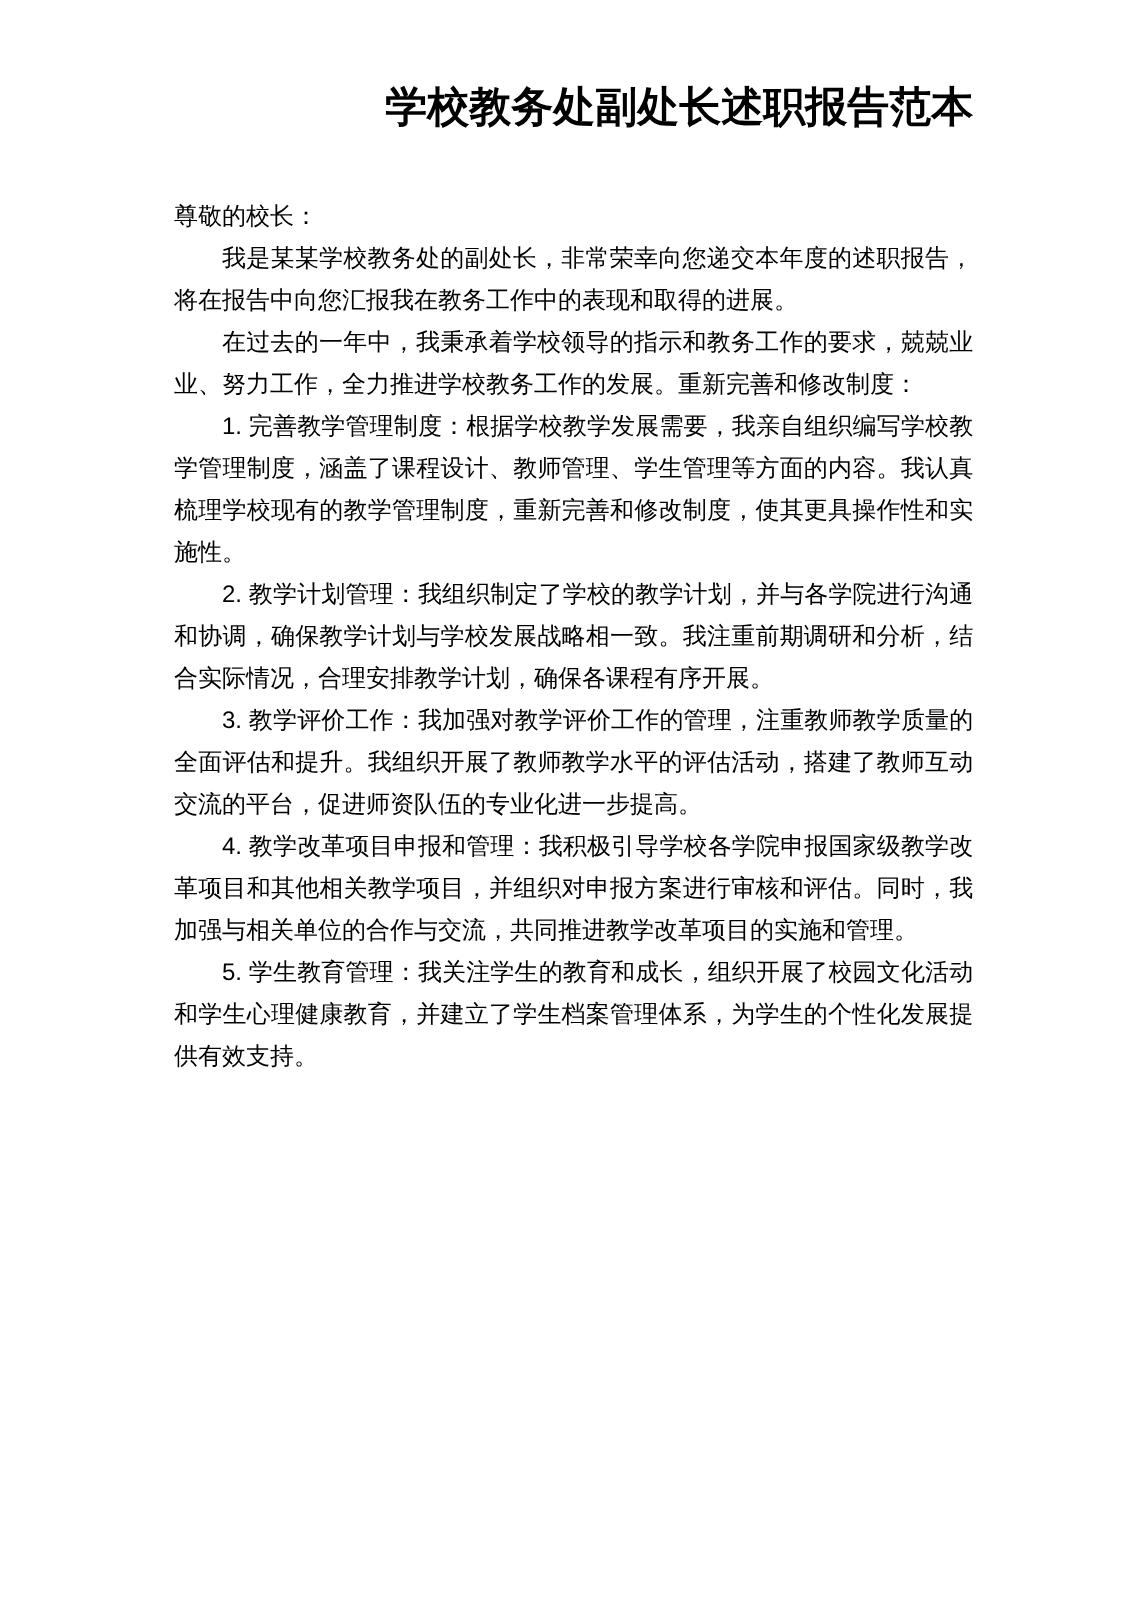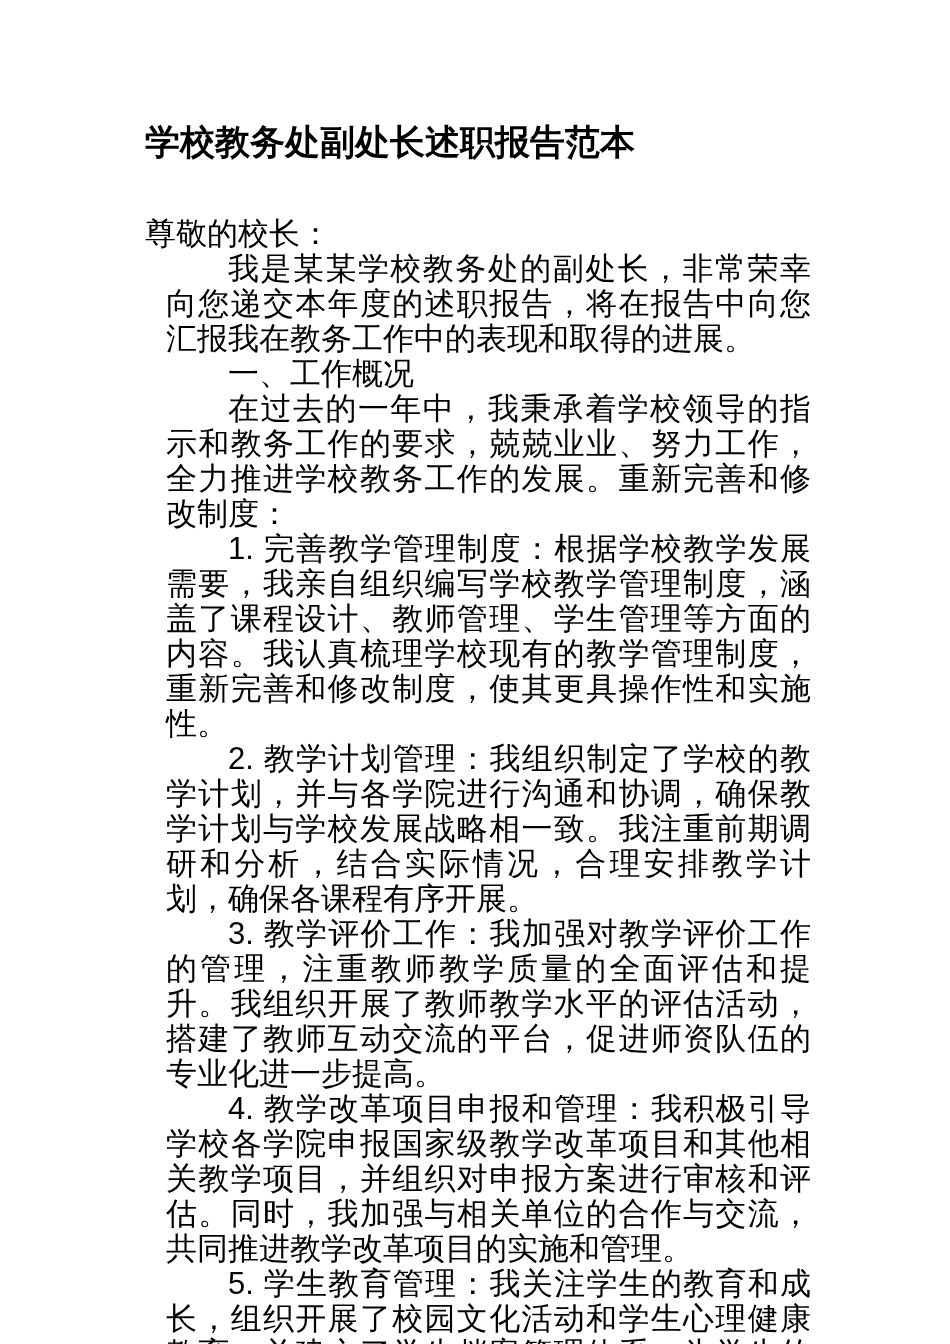--- a/index.html
+++ b/index.html
@@ -17,55 +17,53 @@
     overflow: hidden;
     box-sizing: border-box;
   }
   .doc-content {
     position: absolute;
     left: 145px;
     top: 0;
     width: 666px;
   }
   .doc-title {
-    margin: 120px 0 0 0;
+    margin: 68px 0 0 0;
     font-size: 35px;
     font-weight: 700;
     line-height: 44px;
-    text-align: left;
+    text-align: right;
     white-space: nowrap;
   }
   .doc-body {
     margin-top: 52px;
   }
   .doc-body p {
     margin: 0;
     padding: 0;
-    font-size: 31px;
+    font-size: 20px;
     line-height: 35px;
     text-align: justify;
     text-justify: inter-ideograph;
     word-break: break-all;
     overflow-wrap: break-word;
   }
   .doc-body p.indent {
     text-indent: 2em;
-    margin-left: 21px;
   }
 </style>
 </head>
 <body>
 
 <div class="doc-page">
   <div class="doc-content">
     <h1 class="doc-title">学校教务处副处长述职报告范本</h1>
     <div class="doc-body">
       <p class="salutation">尊敬的校长：</p>
       <p class="indent">我是某某学校教务处的副处长，非常荣幸向您递交本年度的述职报告，将在报告中向您汇报我在教务工作中的表现和取得的进展。</p>
-      <p class="indent">一、工作概况</p>
       <p class="indent">在过去的一年中，我秉承着学校领导的指示和教务工作的要求，兢兢业业、努力工作，全力推进学校教务工作的发展。重新完善和修改制度：</p>
       <p class="indent">1. 完善教学管理制度：根据学校教学发展需要，我亲自组织编写学校教学管理制度，涵盖了课程设计、教师管理、学生管理等方面的内容。我认真梳理学校现有的教学管理制度，重新完善和修改制度，使其更具操作性和实施性。</p>
       <p class="indent">2. 教学计划管理：我组织制定了学校的教学计划，并与各学院进行沟通和协调，确保教学计划与学校发展战略相一致。我注重前期调研和分析，结合实际情况，合理安排教学计划，确保各课程有序开展。</p>
       <p class="indent">3. 教学评价工作：我加强对教学评价工作的管理，注重教师教学质量的全面评估和提升。我组织开展了教师教学水平的评估活动，搭建了教师互动交流的平台，促进师资队伍的专业化进一步提高。</p>
       <p class="indent">4. 教学改革项目申报和管理：我积极引导学校各学院申报国家级教学改革项目和其他相关教学项目，并组织对申报方案进行审核和评估。同时，我加强与相关单位的合作与交流，共同推进教学改革项目的实施和管理。</p>
       <p class="indent">5. 学生教育管理：我关注学生的教育和成长，组织开展了校园文化活动和学生心理健康教育，并建立了学生档案管理体系，为学生的个性化发展提供有效支持。</p>
     </div>
   </div>
 </div>
 

